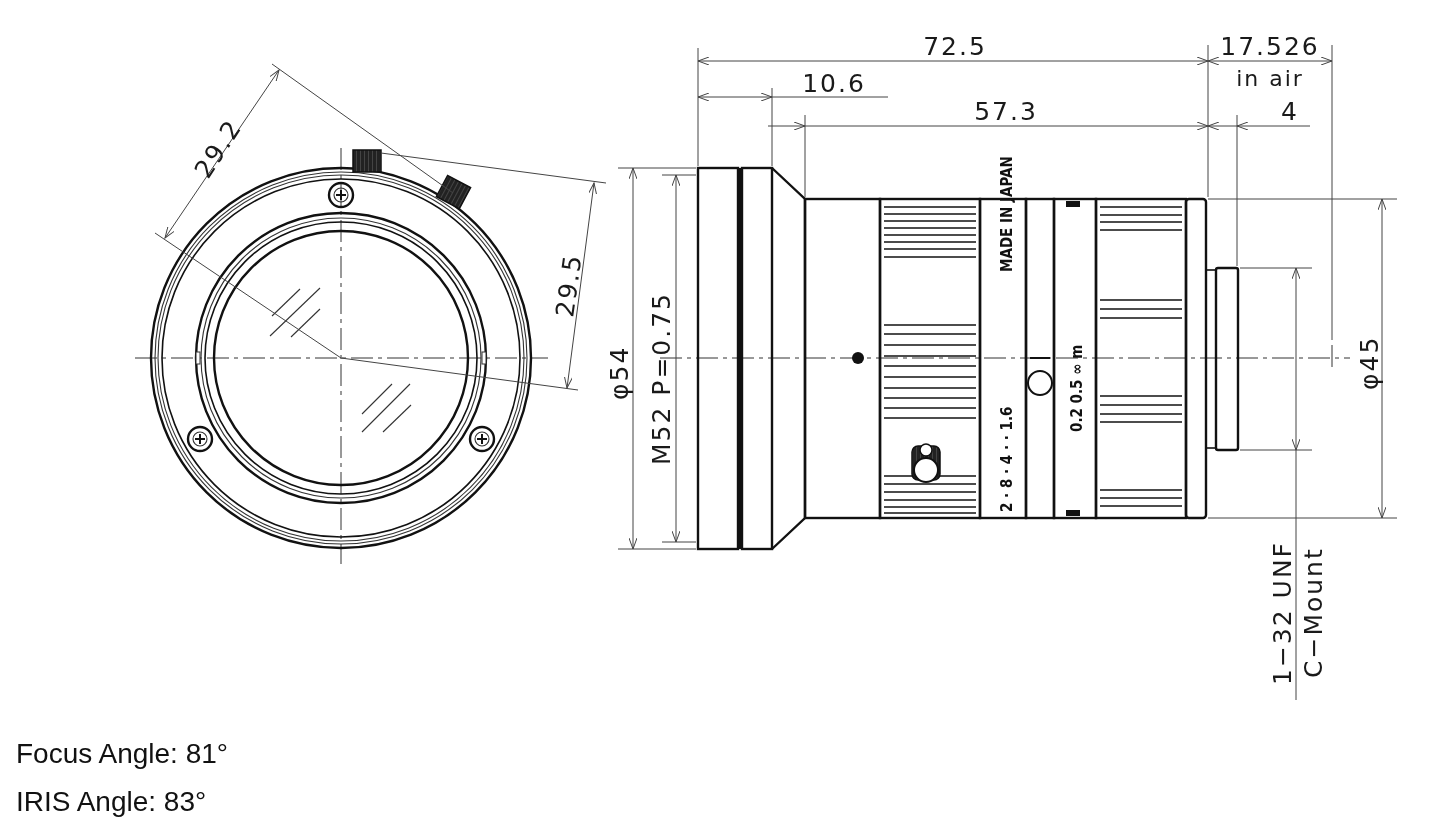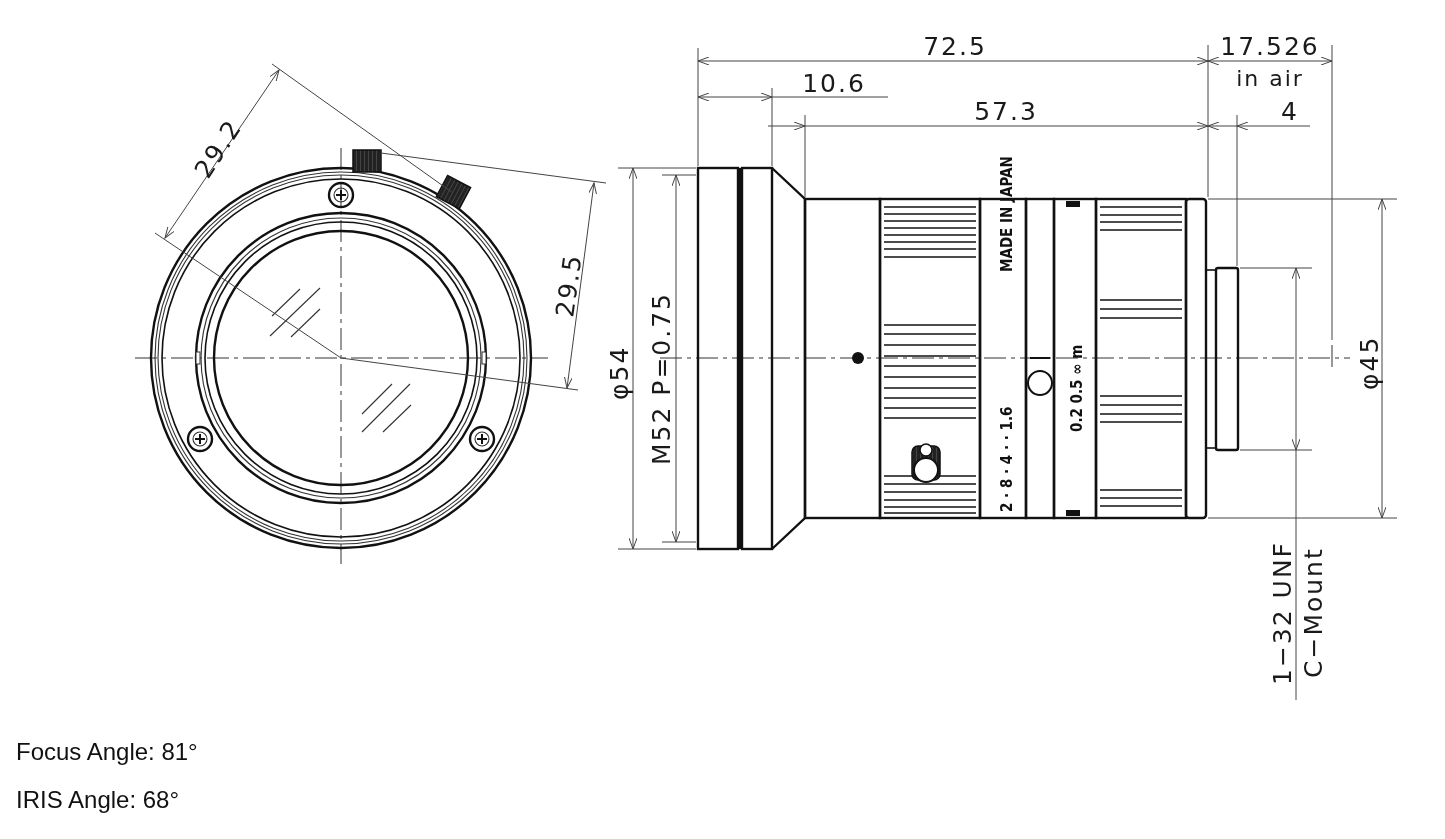--- a/index.html
+++ b/index.html
@@ -6,21 +6,21 @@
   body { width:1445px; height:839px; position:relative; overflow:hidden; font-family:"DejaVu Sans", sans-serif; }
   #drawing { position:absolute; left:0; top:0; width:1445px; height:720px; }
   .dim-text { font-family:"DejaVu Sans", sans-serif; font-size:25px; fill:#1a1a1a; letter-spacing:2px; }
   .small-text { font-family:"DejaVu Sans", sans-serif; font-size:22px; fill:#1a1a1a; letter-spacing:2px; }
   .scale-text { font-family:"DejaVu Sans Condensed","DejaVu Sans", sans-serif; font-size:15px; font-weight:bold; fill:#111; }
   .thin { stroke:#333; stroke-width:1.1; fill:none; }
   .dimln { stroke:#444; stroke-width:1; fill:none; }
   .thick { stroke:#111; stroke-width:2.4; fill:none; }
   .med { stroke:#111; stroke-width:1.6; fill:none; }
   .center { stroke:#333; stroke-width:1; fill:none; stroke-dasharray:22 5 4 5; }
-  .caption { position:absolute; left:16px; font-size:24px; color:#111; font-family:"Liberation Sans", sans-serif; }
+  .caption { position:absolute; left:16px; font-size:28px; color:#111; font-family:"Liberation Sans", sans-serif; }
 </style>
 </head>
 <body>
 
 <svg id="drawing" viewBox="0 0 1445 720" xmlns="http://www.w3.org/2000/svg">
   <defs>
     <marker id="arr" viewBox="0 0 12 8" refX="11" refY="4" markerWidth="12" markerHeight="8" orient="auto-start-reverse" markerUnits="userSpaceOnUse">
       <path d="M0,0 L11,4 L0,8" fill="none" stroke="#444" stroke-width="1"></path>
     </marker>
     <pattern id="knurl" width="4" height="4" patternUnits="userSpaceOnUse">
@@ -216,13 +216,13 @@
     <line class="dimln" x1="1240" y1="268" x2="1312" y2="268"></line>
     <line class="dimln" x1="1240" y1="450" x2="1312" y2="450"></line>
     <line class="dimln" x1="1296" y1="268" x2="1296" y2="450" marker-start="url(#arr)" marker-end="url(#arr)"></line>
     <line class="dimln" x1="1296" y1="450" x2="1296" y2="700"></line>
     <text class="dim-text" transform="translate(1291 685) rotate(-90)">1−32 UNF</text>
     <text class="dim-text" transform="translate(1322 678) rotate(-90)">C−Mount</text>
   </g>
 </svg>
 
 <div class="caption" style="top:738px;">Focus Angle: 81°</div>
-<div class="caption" style="top:786px;">IRIS Angle: 68°</div>
+<div class="caption" style="top:786px;">IRIS Angle: 83°</div>
 
 </body></html>

